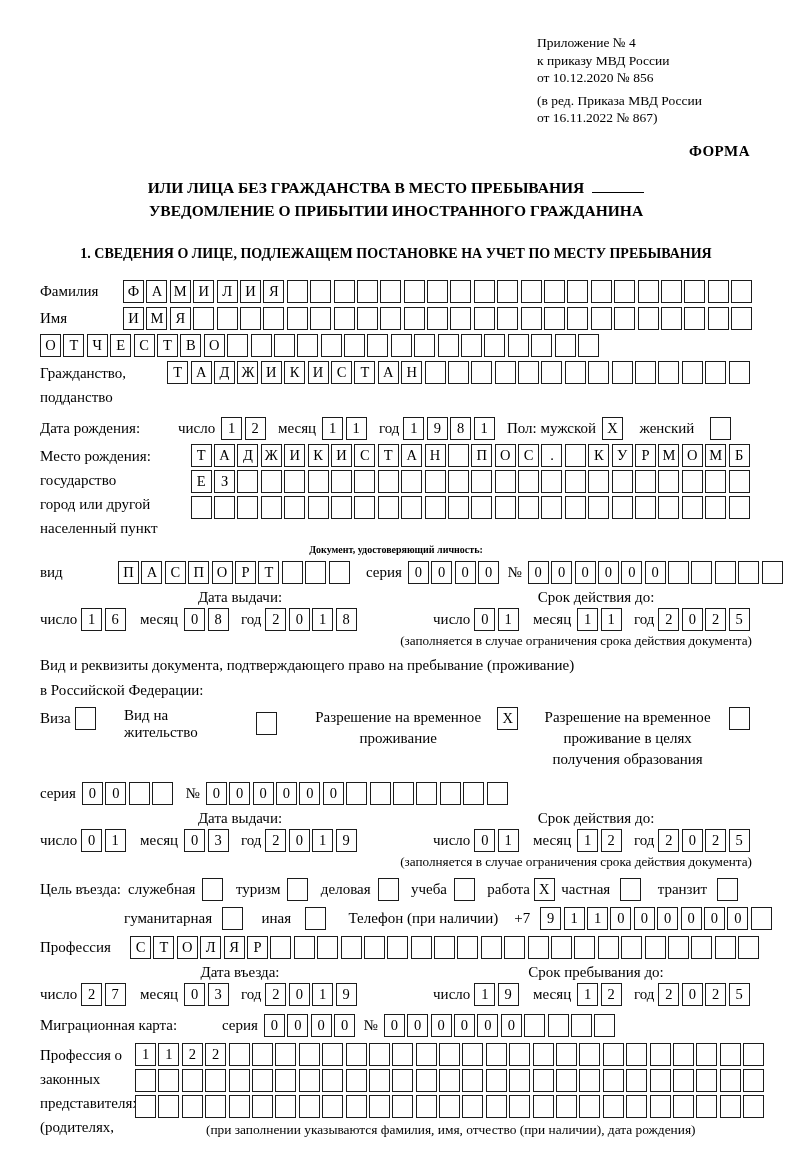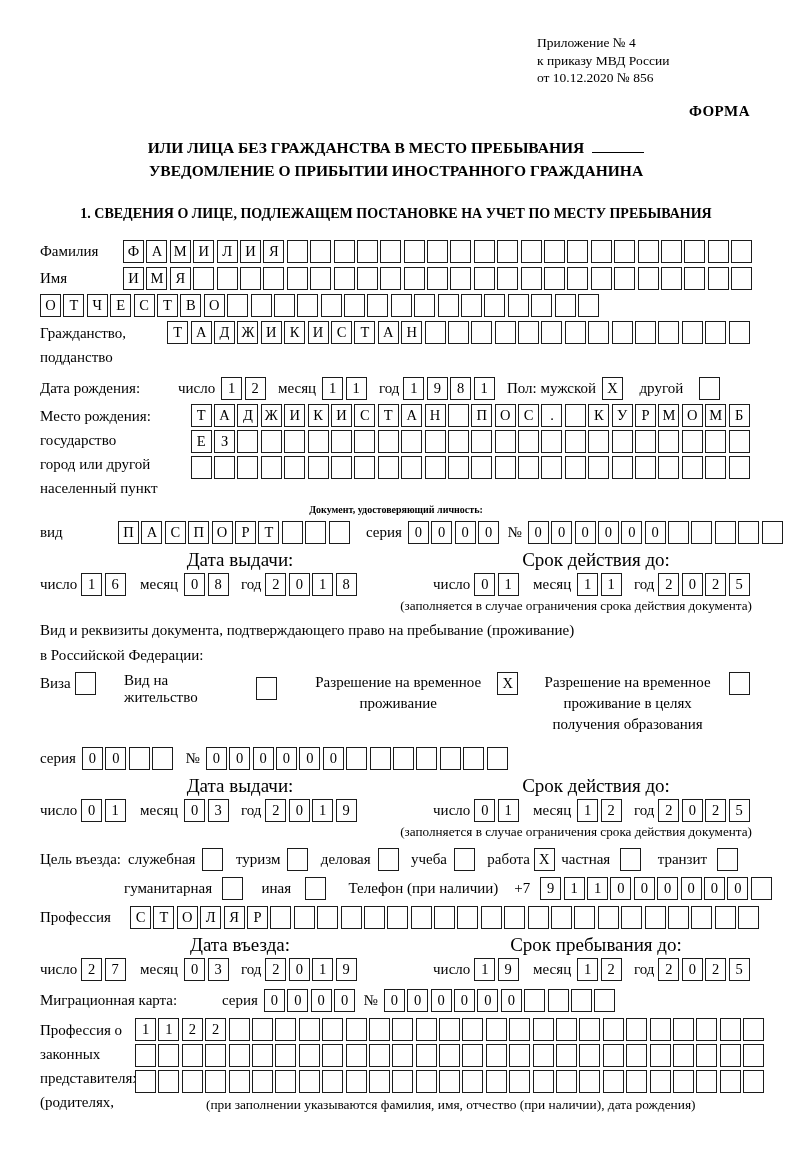--- a/index.html
+++ b/index.html
@@ -20,21 +20,21 @@
   .lb { flex:none; white-space:nowrap; }
   .cells { display:flex; flex:none; }
   .cell {
     flex:none; width:19px; height:21px; border:1.6px solid #1c1c1c; margin-right:2.4px;
     display:flex; align-items:center; justify-content:center;
     font-size:14.5px; background:#fff;
   }
   .cellcol .cells { margin-bottom:3px; }
   .lblcol div { line-height:24px; }
   .heading-doc { text-align:center; font-weight:bold; font-size:10px; margin:4px 0 6px; }
-  .dh { display:flex; font-size:19px; margin:5px 0 2px; }
+  .dh { display:flex; font-size:15px; margin:5px 0 2px; }
   .dh-left { width:400px; text-align:center; }
   .dh-right { flex:1; text-align:center; }
   .dates { display:flex; align-items:center; font-size:15px; margin-bottom:2px; }
   .dg { display:flex; align-items:center; }
   .note { text-align:right; font-size:13.2px; margin:1px 0 4px; }
   .para { font-size:15px; margin:8px 0 2px; }
   .pair { display:flex; align-items:center; }
   .opt-multiline { text-align:center; font-size:15px; line-height:21px; }
   .caption { font-size:13.4px; text-align:center; margin-top:4px; }
   .ml4{margin-left:4px}.ml6{margin-left:6px}.ml7{margin-left:7px}.ml10{margin-left:10px}
@@ -44,20 +44,24 @@
 </style>
 </head>
 <body>
 
 <div class="page">
 
   <div class="annex">
     <div>Приложение № 4</div>
     <div>к приказу МВД России</div>
     <div>от 10.12.2020 № 856</div>
+    <div class="annex-note">
+      <div>(в ред. Приказа МВД России</div>
+      <div>от 16.11.2022 № 867)</div>
+    </div>
   </div>
   <div class="forma">ФОРМА</div>
 
   <div class="title">
     <div>
       <span>ИЛИ ЛИЦА БЕЗ ГРАЖДАНСТВА В МЕСТО ПРЕБЫВАНИЯ</span><span class="t-underline"></span>
     </div>
     <div>УВЕДОМЛЕНИЕ О ПРИБЫТИИ ИНОСТРАННОГО ГРАЖДАНИНА</div>
   </div>
   <div class="section1">1. СВЕДЕНИЯ О ЛИЦЕ, ПОДЛЕЖАЩЕМ ПОСТАНОВКЕ НА УЧЕТ ПО МЕСТУ ПРЕБЫВАНИЯ</div>
@@ -207,21 +211,21 @@
     <span class="cells">
         <span class="cell">1</span>
         <span class="cell">9</span>
         <span class="cell">8</span>
         <span class="cell">1</span>
       </span>
     <span class="lb ml10 mr6">Пол: мужской</span>
     <span class="cells">
         <span class="cell">X</span>
       </span>
-    <span class="lb ml14 mr6">другой</span>
+    <span class="lb ml14 mr6">женский</span>
     <span class="cells ml10">
         <span class="cell"></span>
       </span>
   </div>
 
   <div class="rt">
     <div class="lblcol" style="width:165px">
       <div>Место рождения:</div>
       <div>государство</div>
       <div>город или другой</div>

